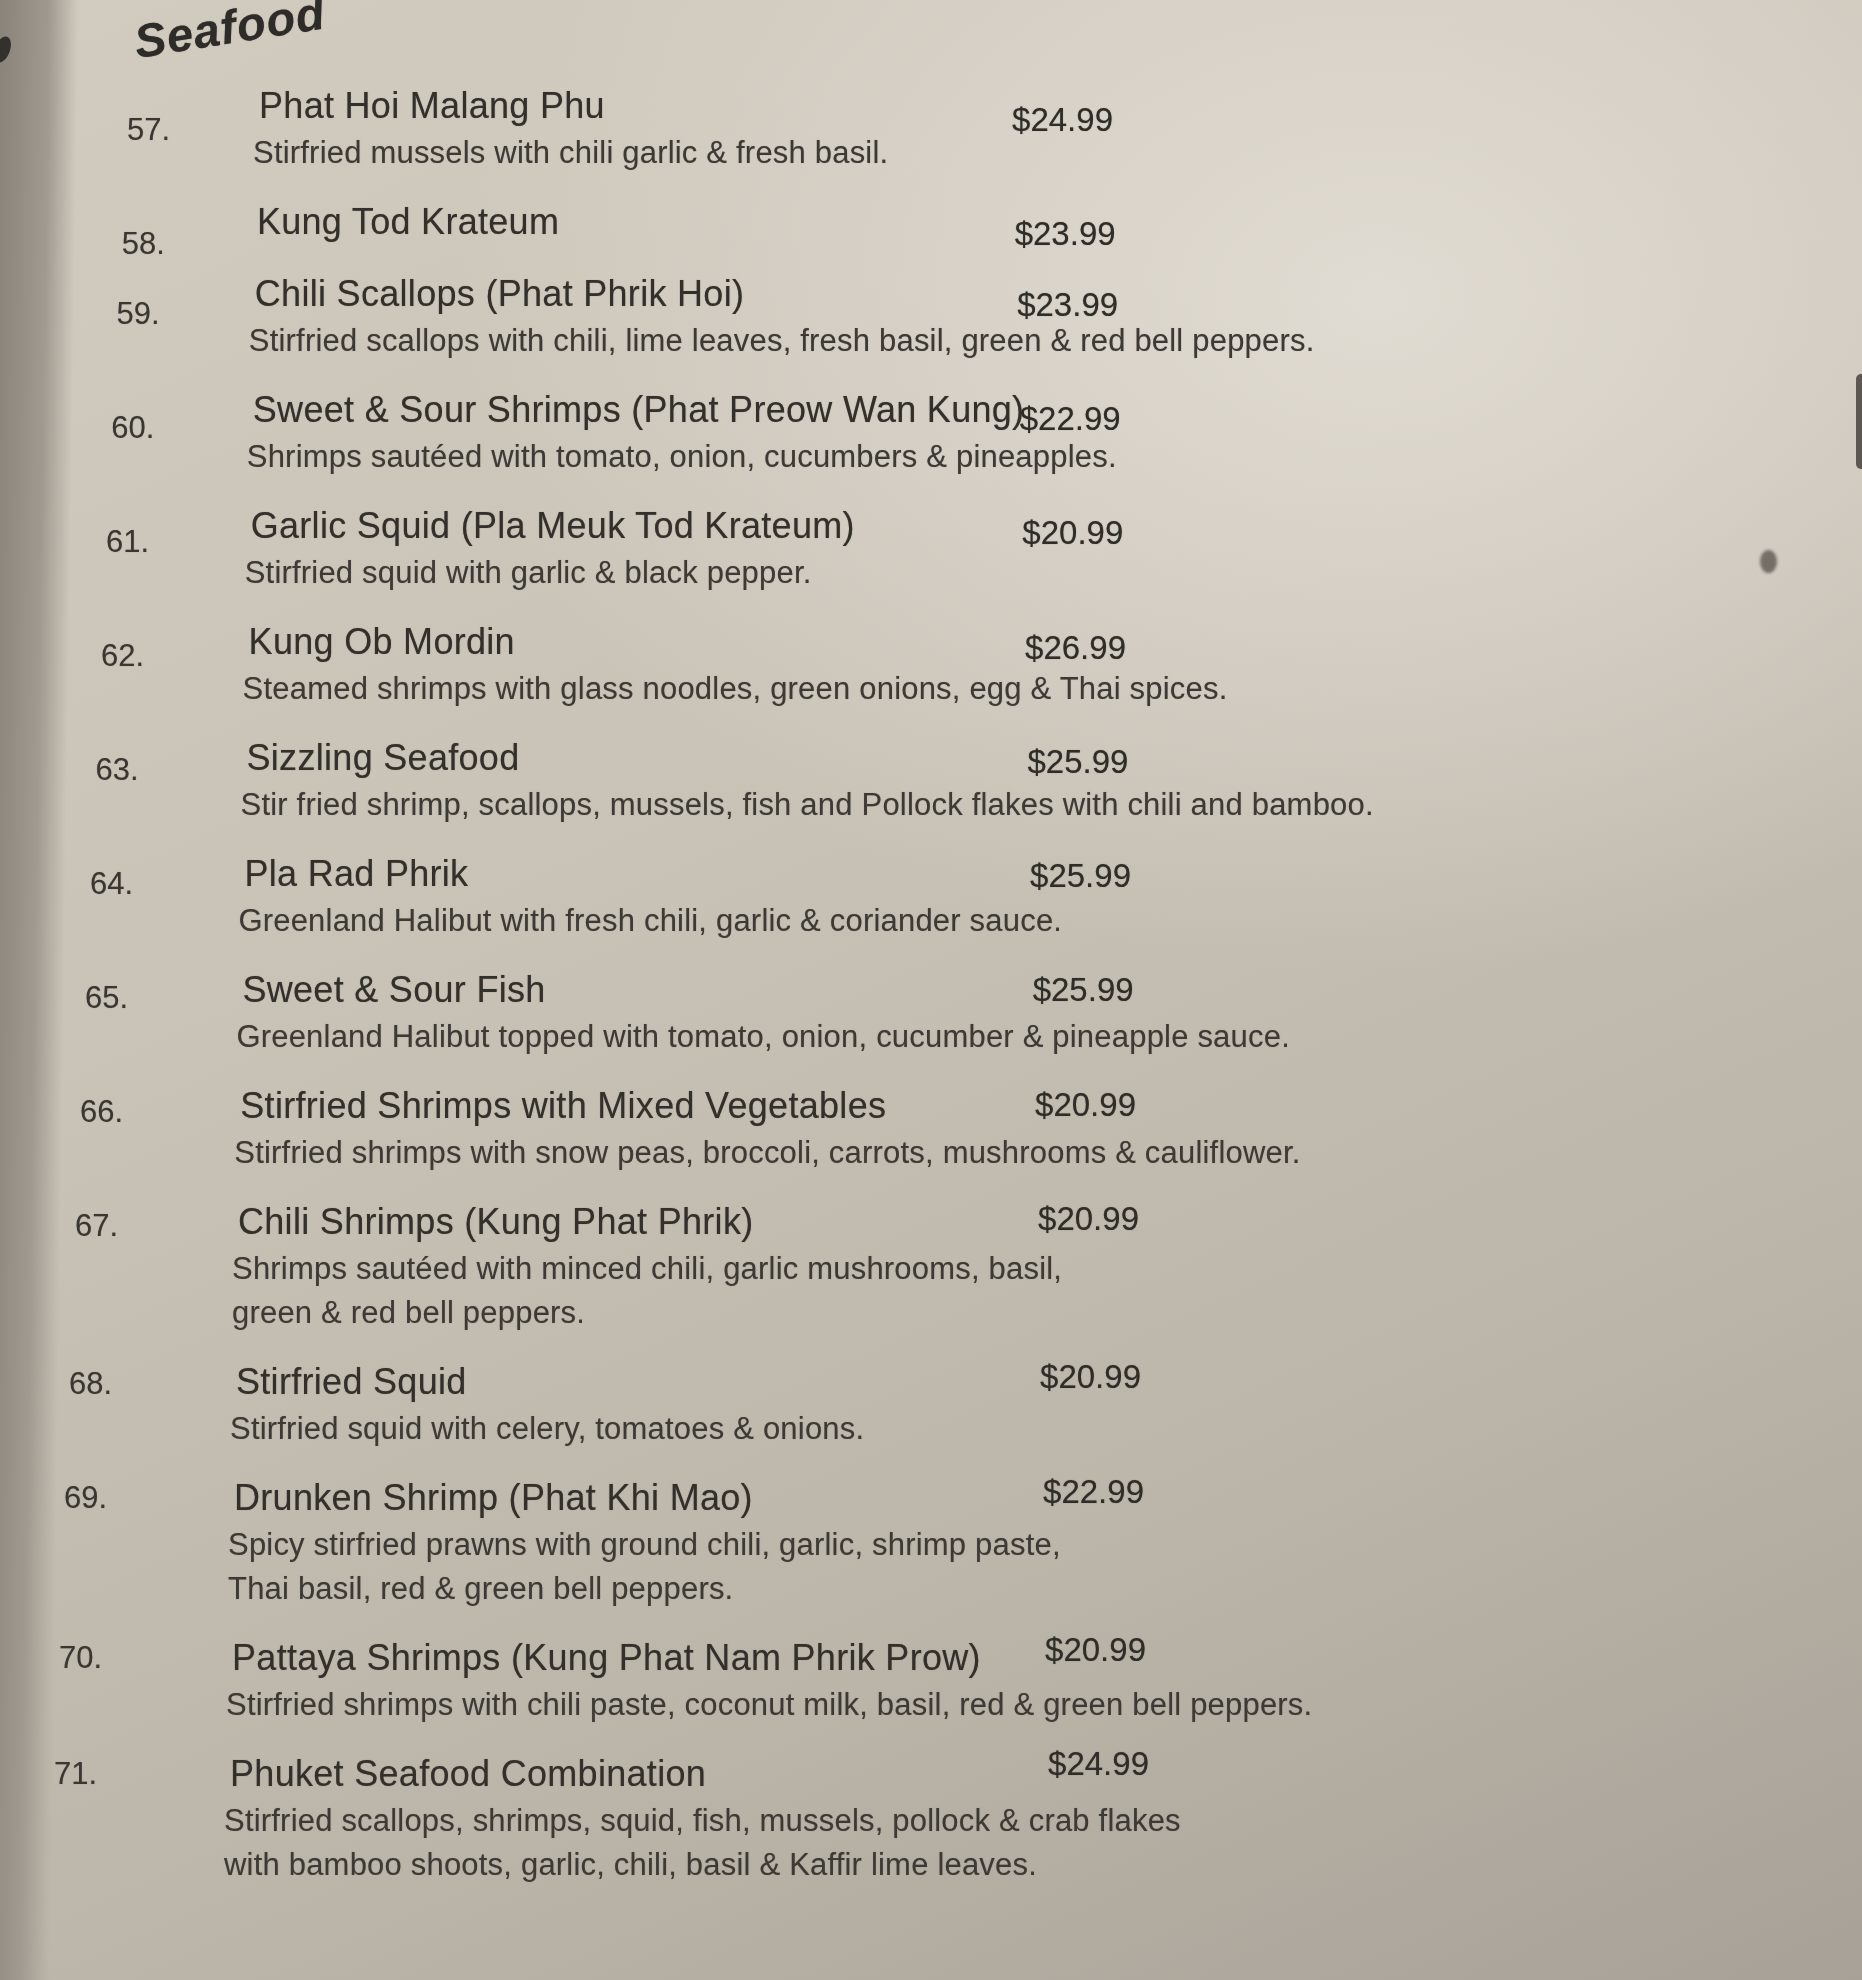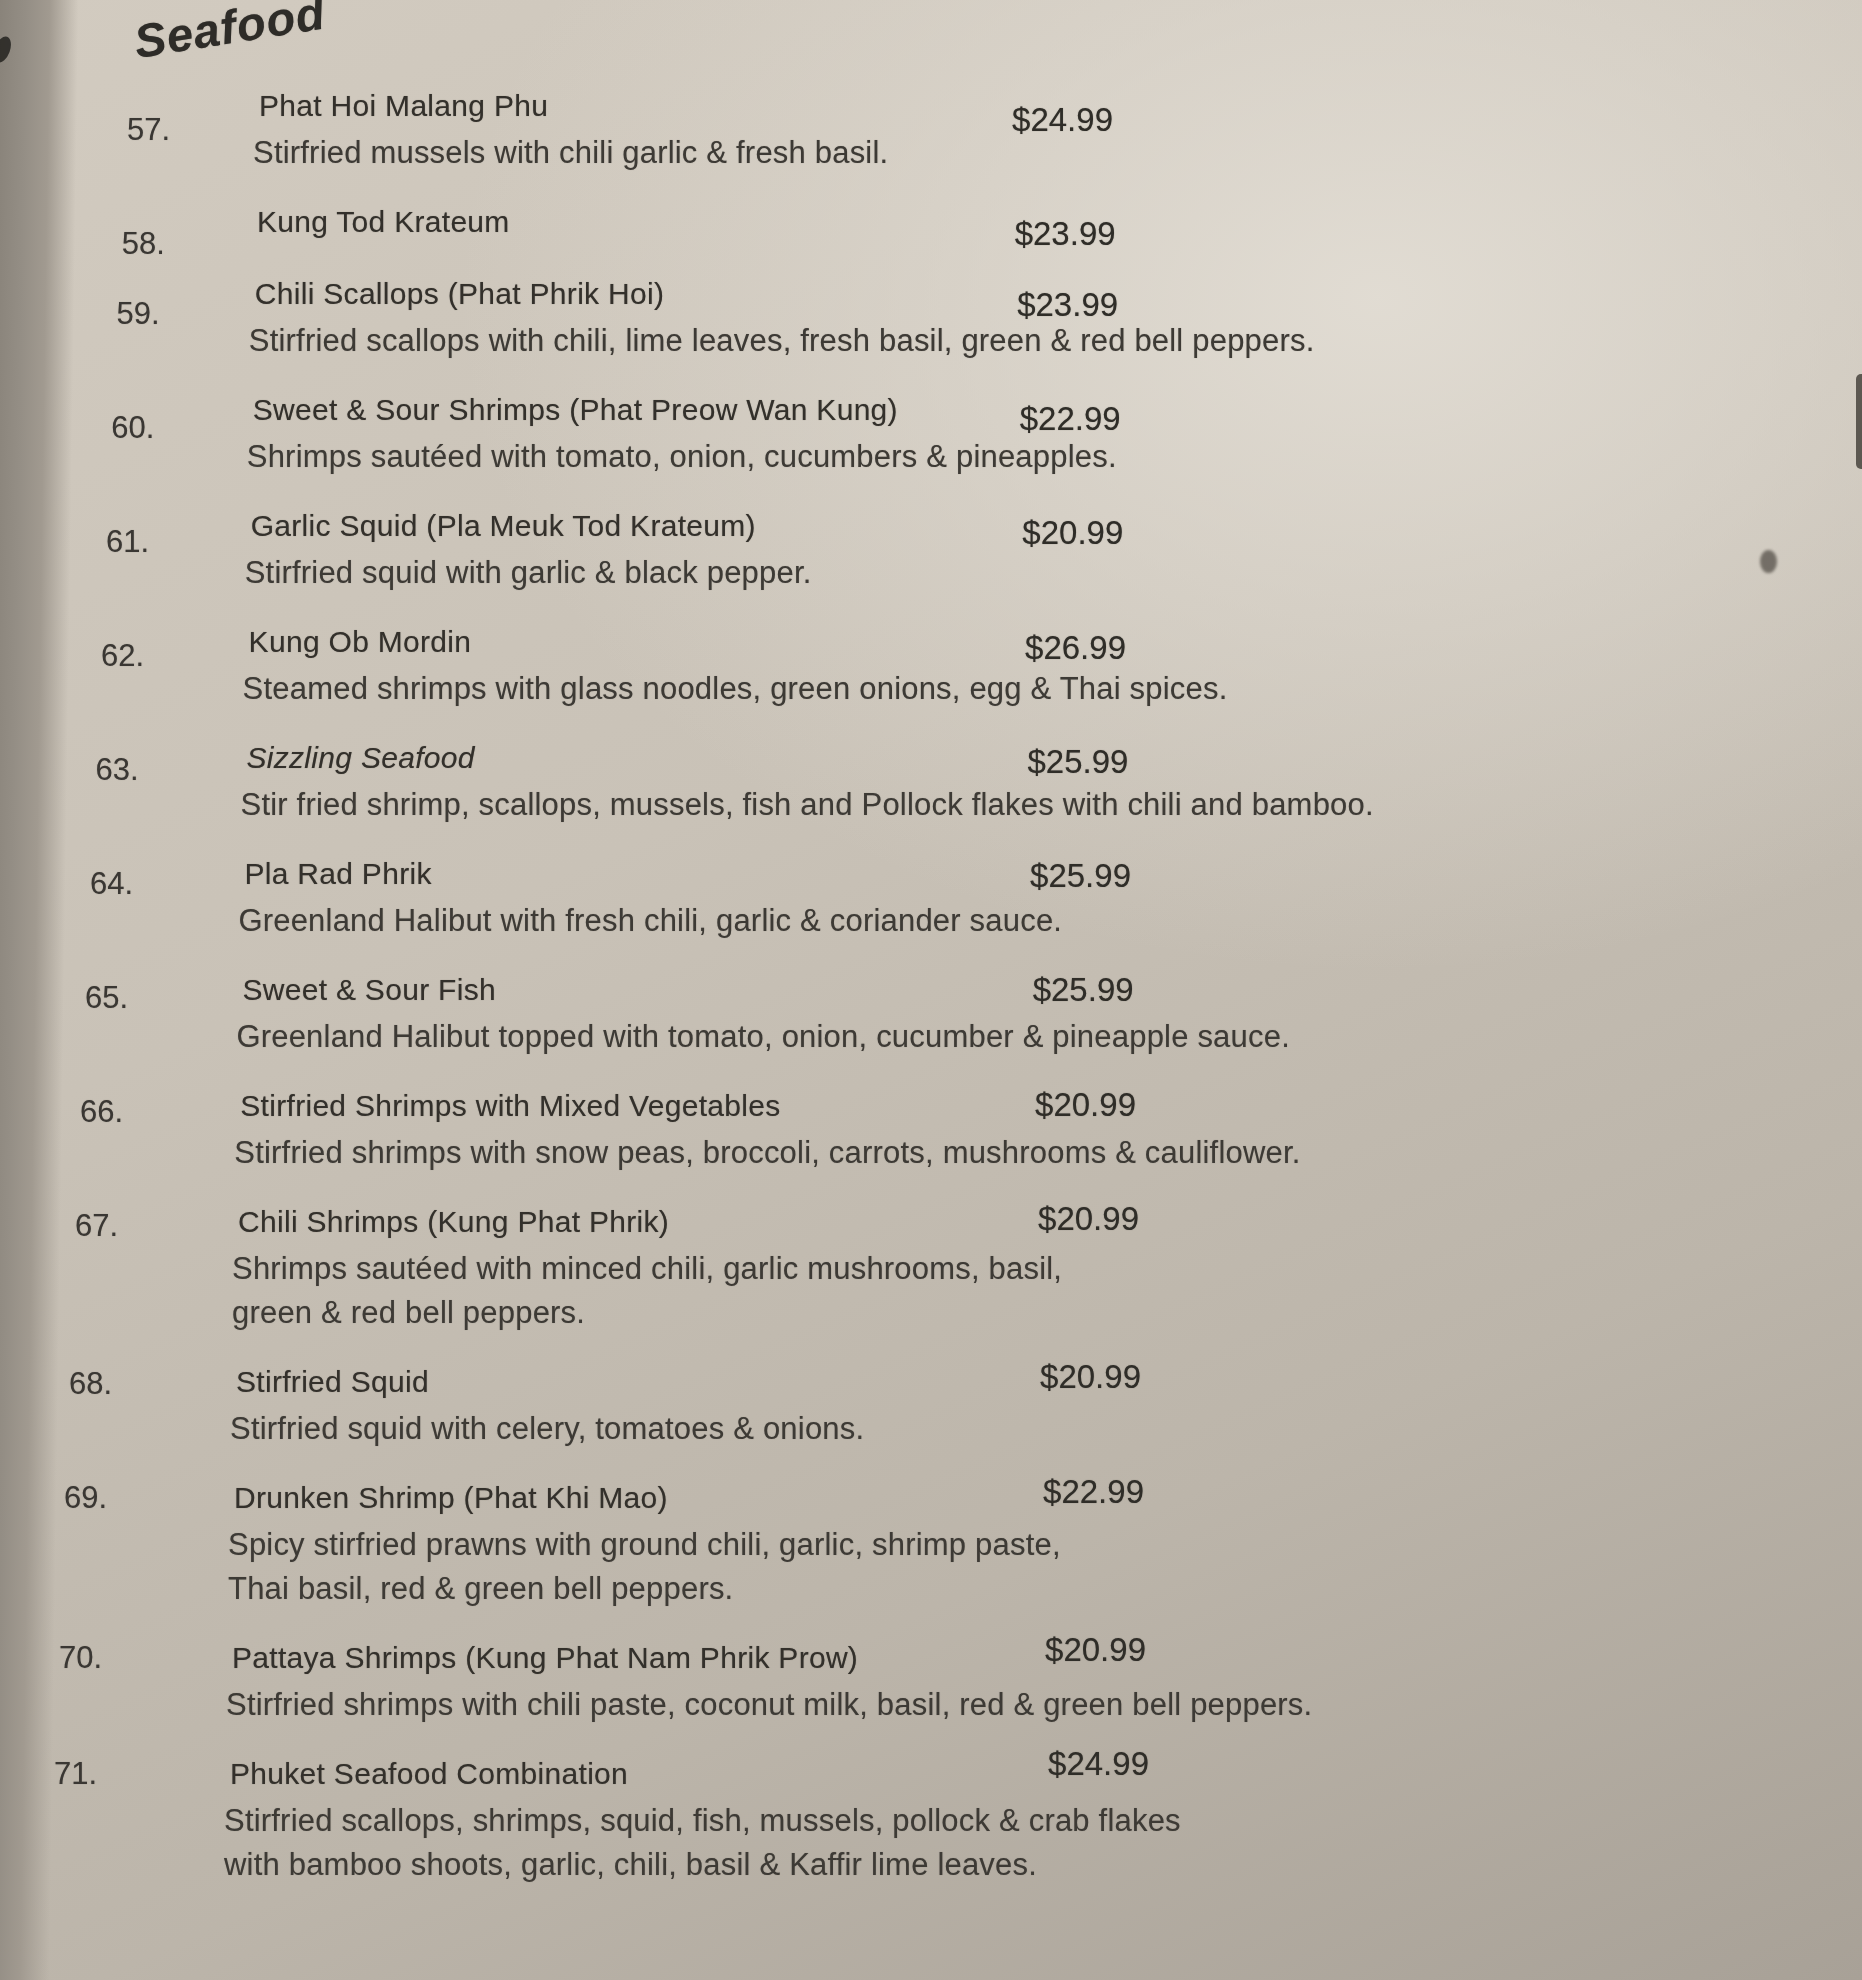--- a/index.html
+++ b/index.html
@@ -98,21 +98,21 @@
     left: 127px;
     top: 0;
     width: 109px;
     font-size: 31px;
     line-height: 38px;
     color: #3a3733;
     text-shadow: 0 0 1px rgba(58,55,51,0.4);
   }
   .item-name {
     margin-left: 259px;
-    font-size: 30px;
+    font-size: 36px;
     line-height: 38px;
     letter-spacing: 0.3px;
     color: #33302b;
     text-shadow: 0 0 1px rgba(51,48,43,0.45);
   }
   .item-descriptions { margin-left: 253px; }
   .item-descriptions p {
     margin: 12px 0 0 0;
     font-size: 31px;
     line-height: 32px;
@@ -202,21 +202,21 @@
       <div class="item-descriptions" style="transform: translateX(-10.4px);">
             <p>Steamed shrimps with glass noodles, green onions, egg &amp; Thai spices.</p>
           </div>
     </div>
     <div class="item-price" style="transform: translate(13px, 3.5px);">$26.99</div>
   </div>
 
   <div class="menu-row">
     <div class="item-number" style="transform: translate(-31.5px, 12px);">63.</div>
     <div class="item-main">
-      <div class="item-name" style="transform: translateX(-12.5px); font-style: italic;">Sizzling Seafood</div>
+      <div class="item-name" style="transform: translateX(-12.5px);">Sizzling Seafood</div>
       <div class="item-descriptions" style="transform: translateX(-12.5px);">
             <p>Stir fried shrimp, scallops, mussels, fish and Pollock flakes with chili and bamboo.</p>
           </div>
     </div>
     <div class="item-price" style="transform: translate(15.4px, 1.8px);">$25.99</div>
   </div>
 
   <div class="menu-row">
     <div class="item-number" style="transform: translate(-37px, 10px);">64.</div>
     <div class="item-main">

